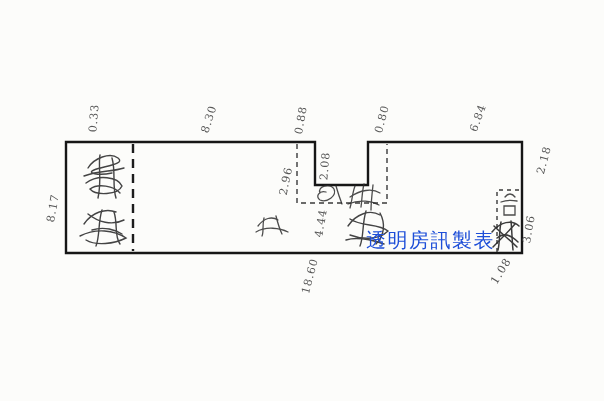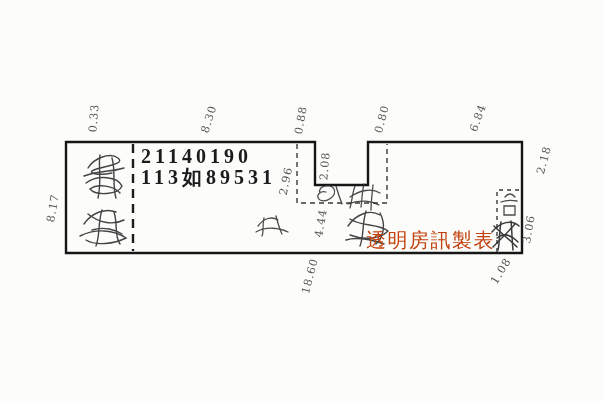--- a/index.html
+++ b/index.html
@@ -9,21 +9,21 @@
     font-family:"Liberation Serif", serif;color:#1d1d1d;
   }
   .plan-svg{position:absolute;left:0;top:0;width:604px;height:401px;}
   .reg-block{position:absolute;left:141px;top:146px;line-height:21px;}
   .reg-line{
     font-size:20px;font-weight:600;letter-spacing:4px;color:#1b1b1b;
     font-family:"Liberation Serif", serif;white-space:nowrap;
   }
   .credit{
     position:absolute;left:366px;top:227px;font-size:20px;letter-spacing:1.5px;
-    color:#c2410c;white-space:nowrap;font-family:"Liberation Serif", serif;
+    color:#1d4ed8;white-space:nowrap;font-family:"Liberation Serif", serif;
   }
   .dim{
     position:absolute;font-size:11px;letter-spacing:1px;color:#565656;
     white-space:nowrap;font-family:"DejaVu Serif", serif;
     transform:translate(-50%,-50%) rotate(var(--rot,-78deg));
     transform-origin:center center;
   }
 </style>
 </head>
 <body>
@@ -87,24 +87,20 @@
     <g fill="none" stroke="#262626" stroke-width="1.5" stroke-linecap="round" opacity="0.9">
       <path d="M492,232 C500,222 512,219 519,226"></path>
       <path d="M494,226 C502,234 510,240 517,247"></path>
       <path d="M515,224 C508,232 500,240 493,247"></path>
       <path d="M497,238 C504,232 512,236 518,242"></path>
       <path d="M501,222 C499,232 500,242 498,250"></path>
       <path d="M511,221 C512,231 512,241 513,250"></path>
     </g>
   </svg>
 
-  <div class="reg-block">
-    <div class="reg-line">21140190</div>
-    <div class="reg-line">113如89531</div>
-  </div>
 
   <span class="dim" style="left:94px;top:118px;--rot:-85deg">0.33</span>
   <span class="dim" style="left:209px;top:119px;--rot:-72deg">8.30</span>
   <span class="dim" style="left:301px;top:120px;--rot:-80deg">0.88</span>
   <span class="dim" style="left:382px;top:119px;--rot:-75deg">0.80</span>
   <span class="dim" style="left:478px;top:118px;--rot:-70deg">6.84</span>
   <span class="dim" style="left:544px;top:160px;--rot:-75deg">2.18</span>
   <span class="dim" style="left:529px;top:229px;--rot:-80deg">3.06</span>
   <span class="dim" style="left:501px;top:271px;--rot:-58deg">1.08</span>
   <span class="dim" style="left:310px;top:276px;--rot:-75deg">18.60</span>

